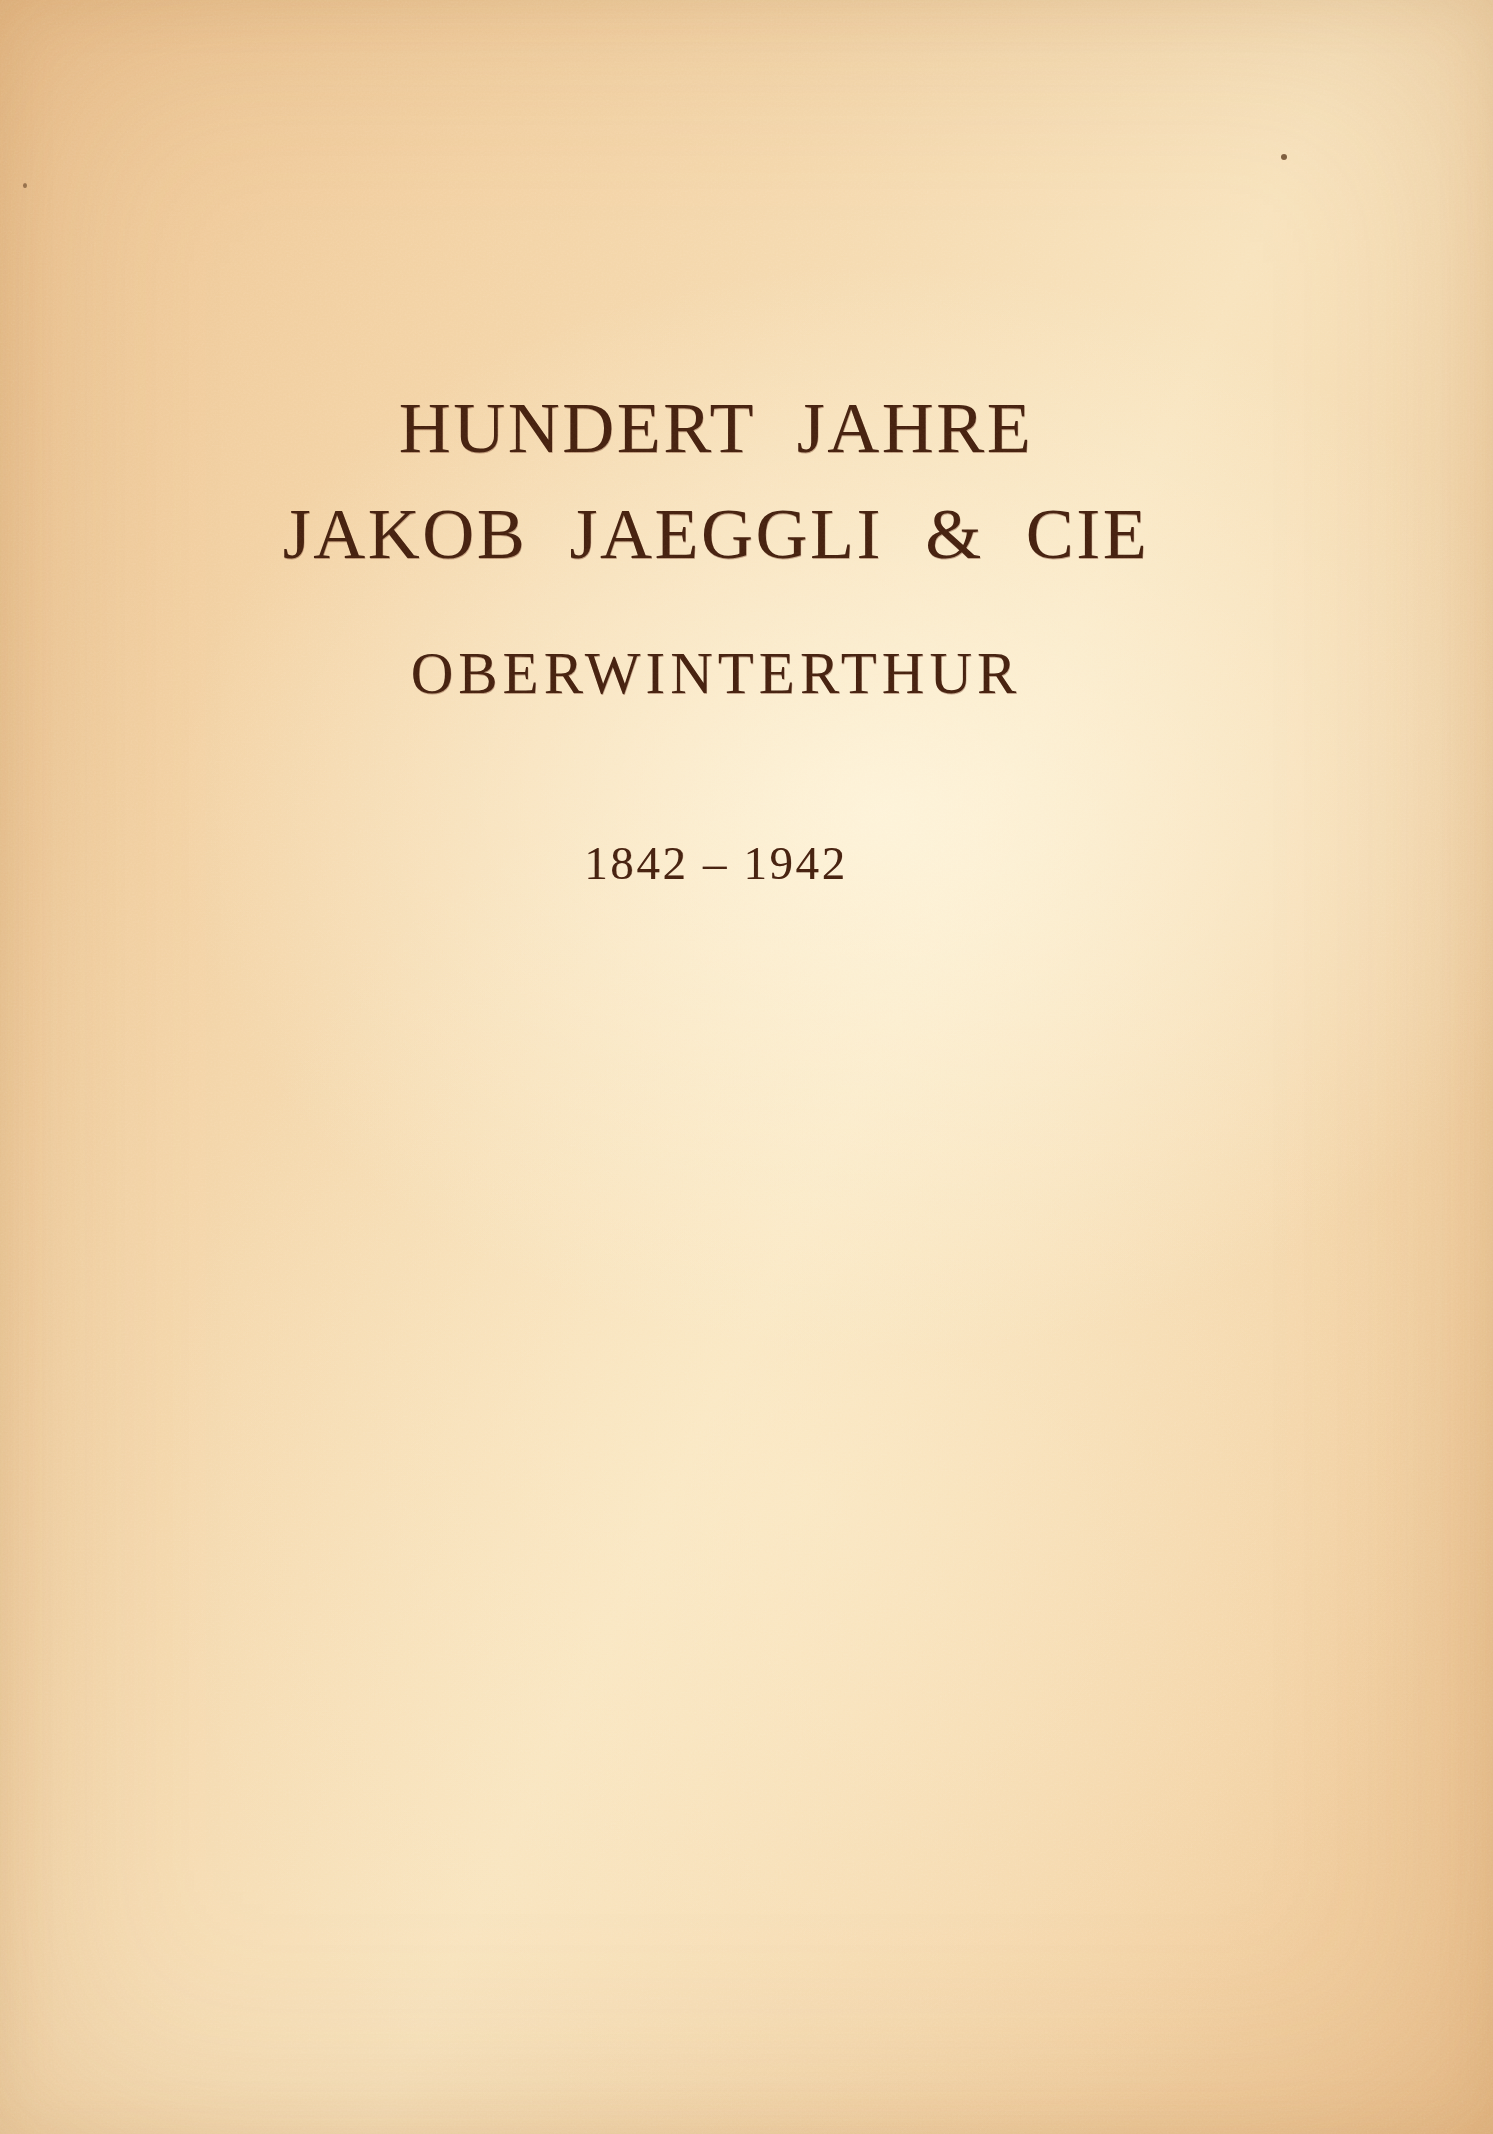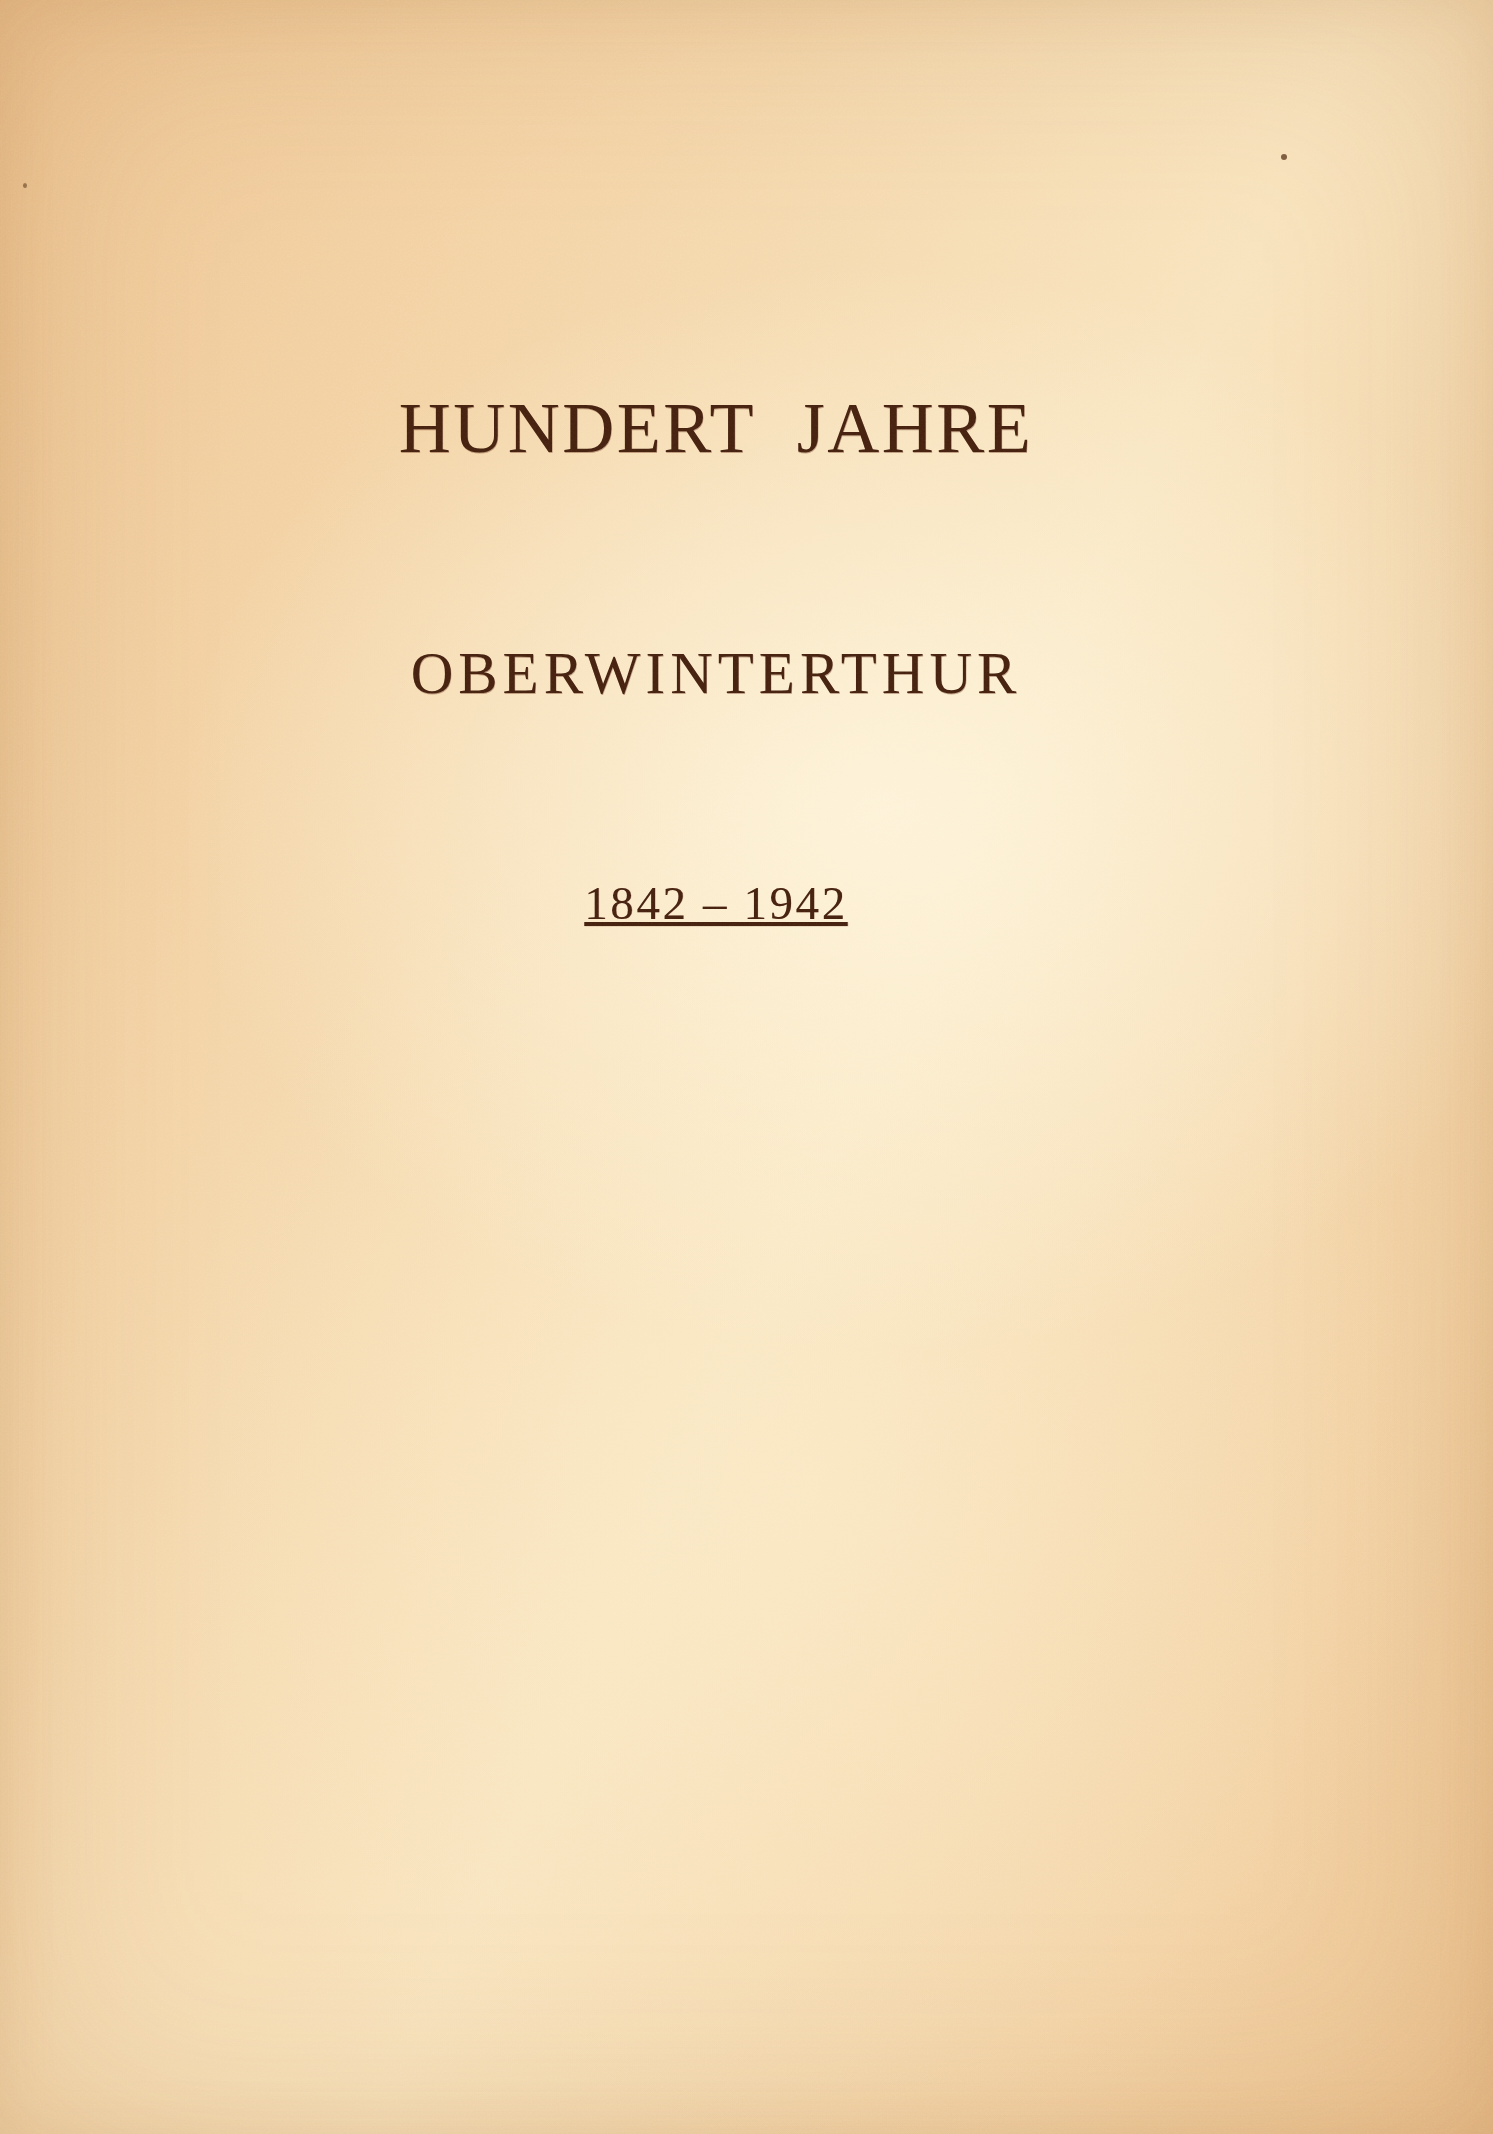--- a/index.html
+++ b/index.html
@@ -69,44 +69,44 @@
 
   .line-sub {
     top: 624px;
     font-size: 59px;
     letter-spacing: 0.085em;
     text-shadow: 0.5px 0.5px 0.6px rgba(90,30,10,0.35);
     margin-top: 20px;
   }
 
   .line-date {
-    top: 880px;
+    top: 840px;
     font-size: 47px;
     letter-spacing: 0.055em;
     text-shadow: 0.4px 0.4px 0.5px rgba(90,30,10,0.3);
-    text-decoration: underline;
   }
 
   .speck {
     position: absolute;
     border-radius: 50%;
     background: #5d3a1c;
     opacity: 0.8;
   }
   .speck-1 { left: 1281px; top: 154px; width: 6px; height: 6px; }
   .speck-2 { left: 23px;  top: 183px; width: 4px; height: 5px; opacity: 0.6; }
 </style>
 </head>
 <body>
 
 <div class="photo">
 
   <div class="title-block">
     <div class="t-line main-line line-1">HUNDERT JAHRE</div>
 
+    <div class="t-line main-line line-2">JAKOB JAEGGLI &amp; CIE</div>
 
     <div class="t-line line-sub">OBERWINTERTHUR</div>
 
     <div class="t-line line-date">1842 – 1942</div>
   </div>
 
   <div class="speck speck-1"></div>
   <div class="speck speck-2"></div>
 
   <svg class="grain" xmlns="http://www.w3.org/2000/svg" width="1493" height="2134">

